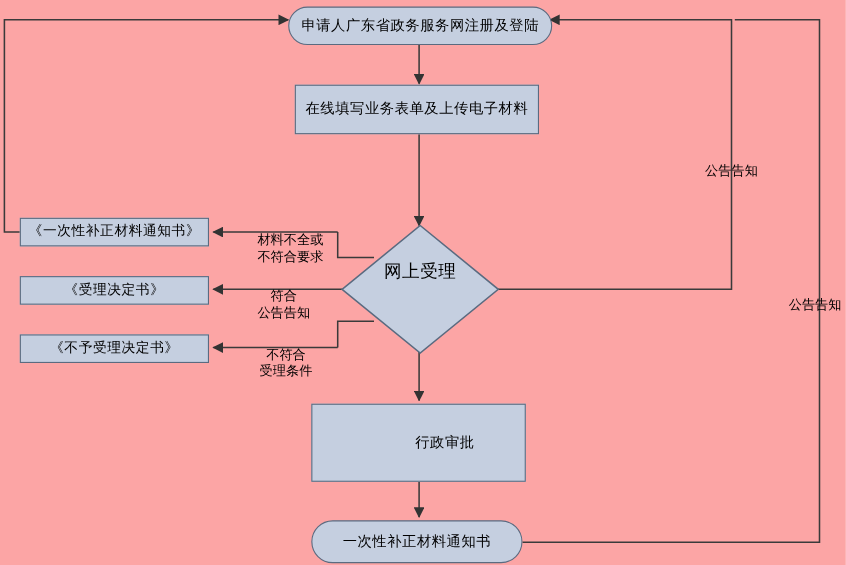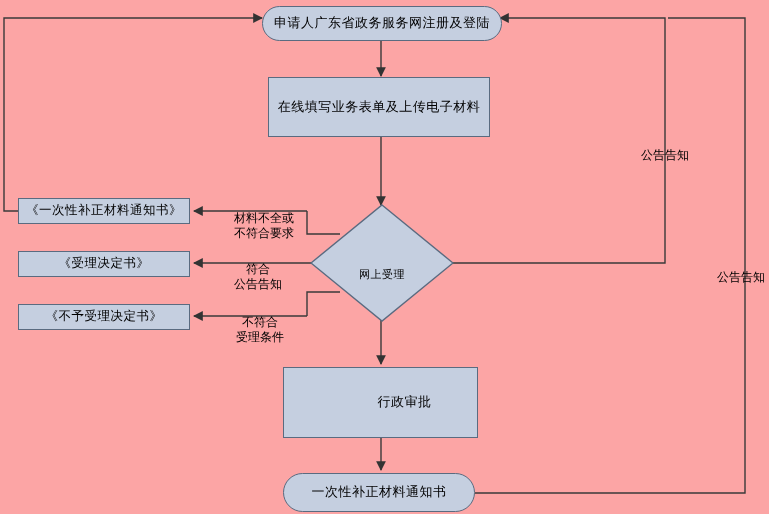--- a/index.html
+++ b/index.html
@@ -90,28 +90,28 @@
 
       <path d="M 475 493 L 745 493 L 745 18 L 668 18"></path>
 
     </g>
   </svg>
 
   <div class="node rounded" style="left:262px; top:6px; width:240px; height:35px;">
     <span>申请人广东省政务服务网注册及登陆</span>
   </div>
 
-  <div class="node" style="left:268px; top:77px; width:222px; height:60px;">
+  <div class="node" style="left:268px; top:77px; width:222px; height:45px;">
     <span>在线填写业务表单及上传电子材料</span>
   </div>
 
   <svg style="position:absolute; left:310px; top:204px; width:144px; height:118px; z-index:2;" viewBox="0 0 144 118" xmlns="http://www.w3.org/2000/svg">
     <polygon points="72,1 143,59 72,117 1,59" fill="#c5cfe0" stroke="#5a6b80" stroke-width="1.4"></polygon>
   </svg>
-  <div style="position:absolute; left:310px; top:215px; width:144px; height:118px; display:flex; align-items:center; justify-content:center; z-index:3; font-size:11px; letter-spacing:0.5px;">
+  <div style="position:absolute; left:310px; top:188px; width:144px; height:118px; display:flex; align-items:center; justify-content:center; z-index:3; font-size:16px; letter-spacing:0.5px;">
     <span>网上受理</span>
   </div>
 
   <div class="node doc" style="left:18px; top:251px; width:172px; height:26px;">
     <span>《受理决定书》</span>
   </div>
 
   <div class="node doc" style="left:18px; top:198px; width:172px; height:26px;">
     <span>《一次性补正材料通知书》</span>
   </div>

